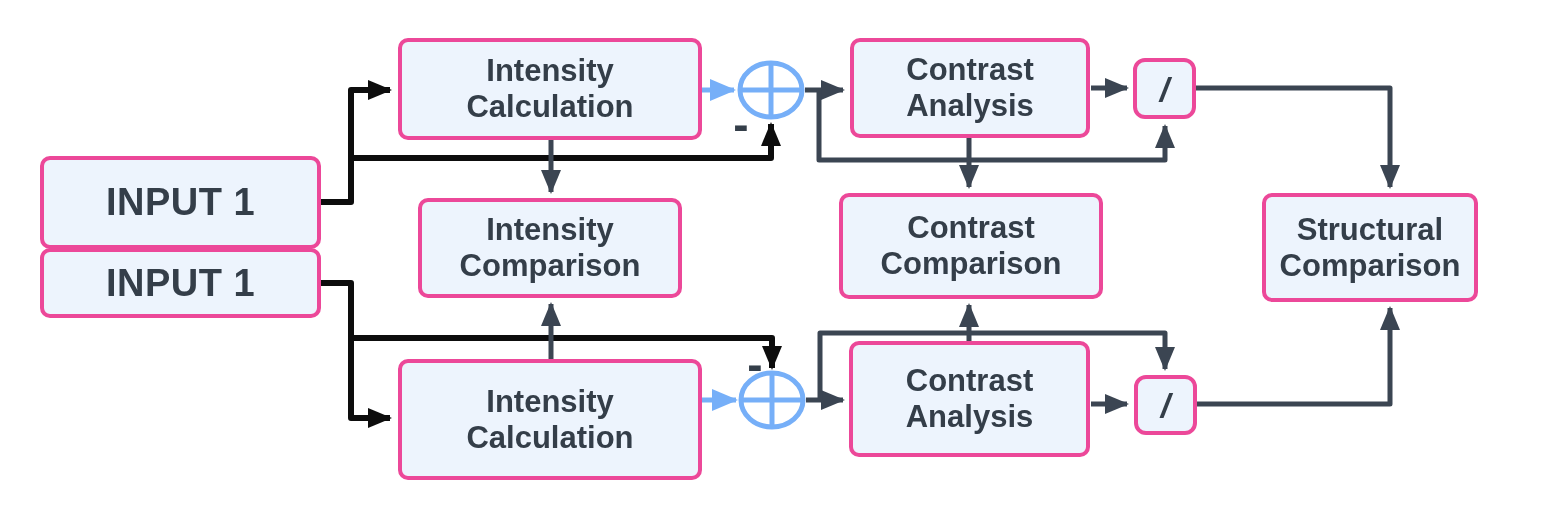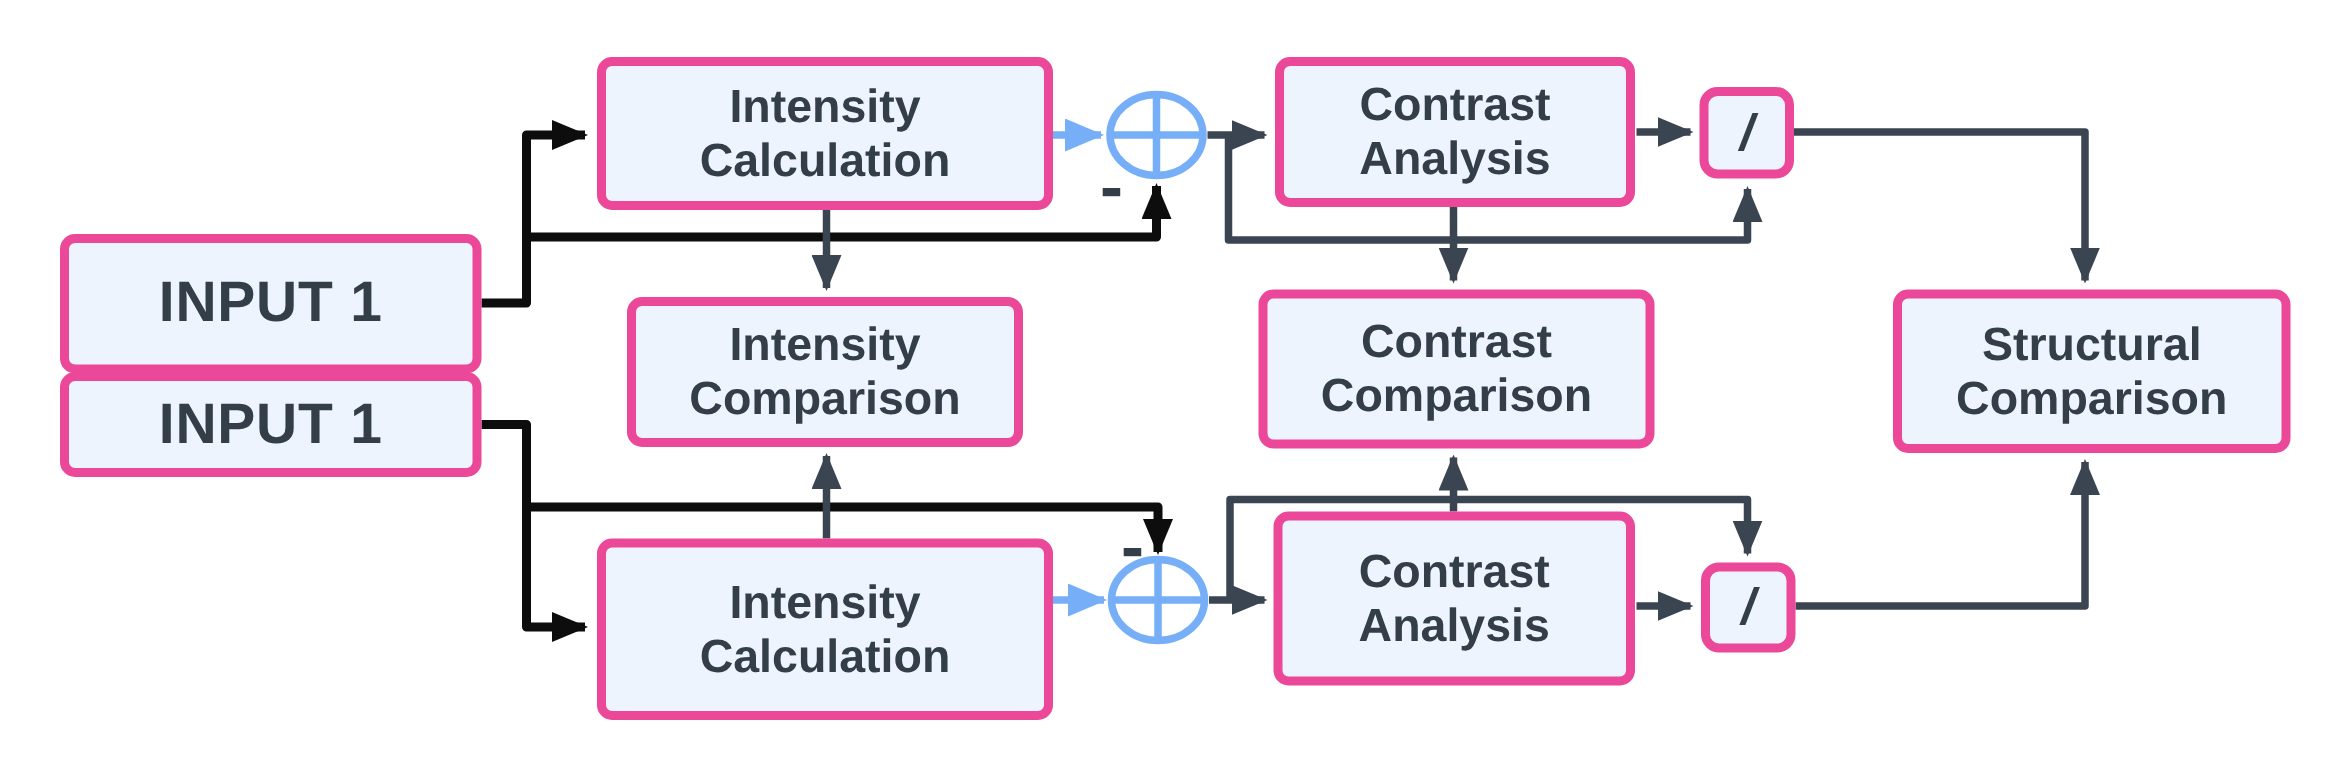--- a/index.html
+++ b/index.html
@@ -6,21 +6,21 @@
   .stage{
     position:relative;
     width:1560px;height:520px;
     background:#ffffff;
     font-family:"Liberation Sans", sans-serif;
     overflow:hidden;
   }
   .edges{position:absolute;left:0;top:0;}
   .node{
     position:absolute;box-sizing:border-box;
-    border:6px solid #ec4899;border-radius:10px;
+    border:4px solid #ec4899;border-radius:10px;
     background:#edf4fd;color:#343e49;
     font-weight:700;text-align:center;
     display:flex;align-items:center;justify-content:center;
     white-space:pre-line;
   }
   .node-input{font-size:38px;letter-spacing:0.5px;}
   .node-lg{font-size:31px;line-height:1.16;}
   .node-op{font-size:34px;font-style:italic;border-radius:12px;line-height:1;}
   .minus{
     position:absolute;width:30px;height:40px;line-height:40px;
@@ -30,21 +30,21 @@
   #node-input-top     {left:40px;  top:156px; width:281px; height:93px;}
   #node-input-bottom  {left:40px;  top:248px; width:281px; height:70px;}
   #node-icalc-top     {left:398px; top:38px;  width:304px; height:102px;}
   #node-icomp         {left:418px; top:198px; width:264px; height:100px;}
   #node-icalc-bottom  {left:398px; top:359px; width:304px; height:121px;}
   #node-canal-top     {left:850px; top:38px;  width:240px; height:100px;}
   #node-ccomp         {left:839px; top:193px; width:264px; height:106px;}
   #node-canal-bottom  {left:849px; top:341px; width:241px; height:116px;}
   #node-div-top       {left:1133px;top:58px;  width:63px;  height:61px;}
   #node-div-bottom    {left:1134px;top:375px; width:63px;  height:60px;}
-  #node-scomp         {left:1262px;top:193px; width:265px; height:109px;}
+  #node-scomp         {left:1262px;top:193px; width:216px; height:109px;}
   #minus-top          {left:726px; top:104px;}
   #minus-bottom       {left:740px; top:344px;}
 </style>
 </head>
 <body>
 
 <div class="stage">
 
   <svg class="edges" width="1560" height="520" viewBox="0 0 1560 520">
     <defs>

